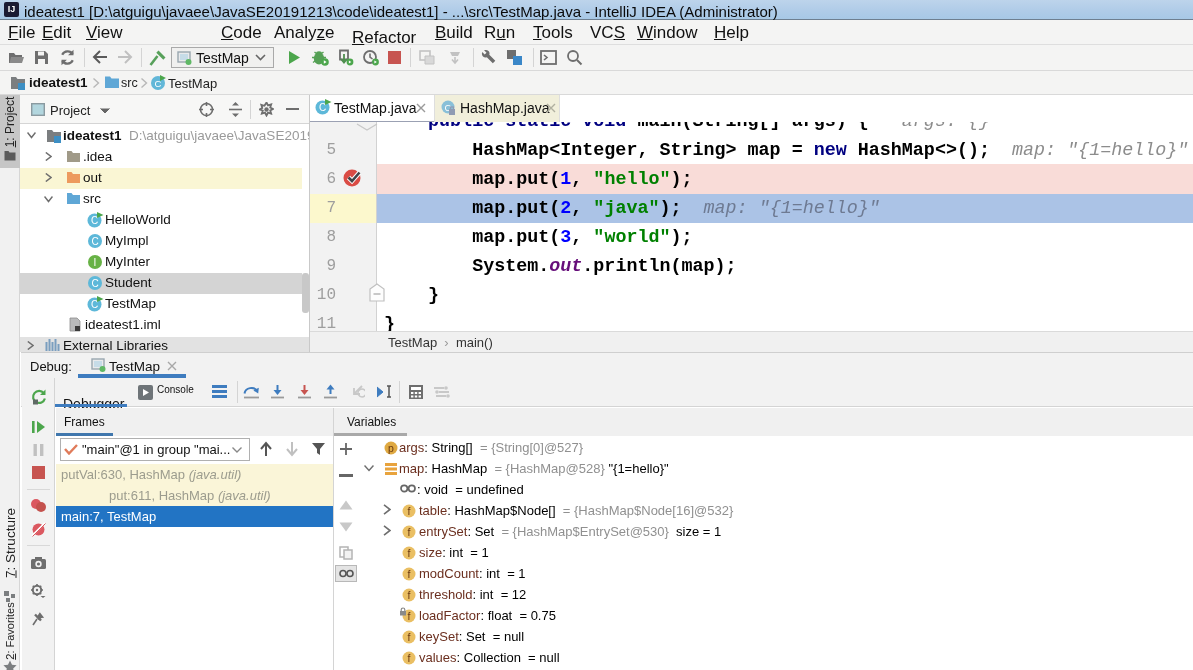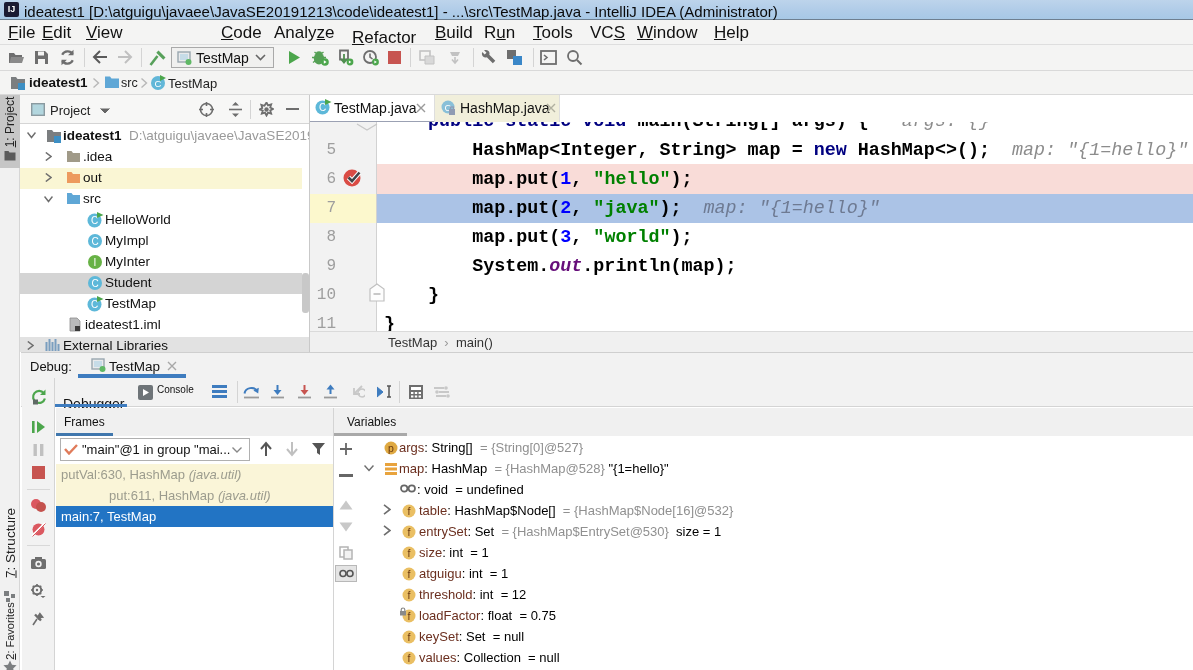--- a/index.html
+++ b/index.html
@@ -501,21 +501,21 @@
 <div class="a vr" style="left:363px;top:84px;"><span class="vn">entrySet</span>: Set &nbsp;<span class="gv">= {HashMap$EntrySet@530}</span> &nbsp;size = 1</div>
 <svg class="a" style="left:346px;top:109px;" width="14" height="14" viewBox="0 0 14 14">
           <circle cx="7" cy="7" r="6.5" fill="#eabf63"></circle>
           <text x="7" y="10.7" font-size="10.5" fill="#6b3a10" text-anchor="middle" font-family="Liberation Sans">f</text>
         </svg>
 <div class="a vr" style="left:363px;top:105px;"><span class="vn">size</span>: int &nbsp;= 1</div>
 <svg class="a" style="left:346px;top:130px;" width="14" height="14" viewBox="0 0 14 14">
           <circle cx="7" cy="7" r="6.5" fill="#eabf63"></circle>
           <text x="7" y="10.7" font-size="10.5" fill="#6b3a10" text-anchor="middle" font-family="Liberation Sans">f</text>
         </svg>
-<div class="a vr" style="left:363px;top:126px;"><span class="vn">atguigu</span>: int &nbsp;= 1</div>
+<div class="a vr" style="left:363px;top:126px;"><span class="vn">modCount</span>: int &nbsp;= 1</div>
 <svg class="a" style="left:346px;top:151px;" width="14" height="14" viewBox="0 0 14 14">
           <circle cx="7" cy="7" r="6.5" fill="#eabf63"></circle>
           <text x="7" y="10.7" font-size="10.5" fill="#6b3a10" text-anchor="middle" font-family="Liberation Sans">f</text>
         </svg>
 <div class="a vr" style="left:363px;top:147px;"><span class="vn">threshold</span>: int &nbsp;= 12</div>
 <svg class="a" style="left:346px;top:172px;" width="14" height="14" viewBox="0 0 14 14">
           <circle cx="7" cy="7" r="6.5" fill="#eabf63"></circle>
           <text x="7" y="10.7" font-size="10.5" fill="#6b3a10" text-anchor="middle" font-family="Liberation Sans">f</text>
         </svg>
 <svg class="a" style="left:343px;top:170px;" width="8" height="9" viewBox="0 0 8 9">

